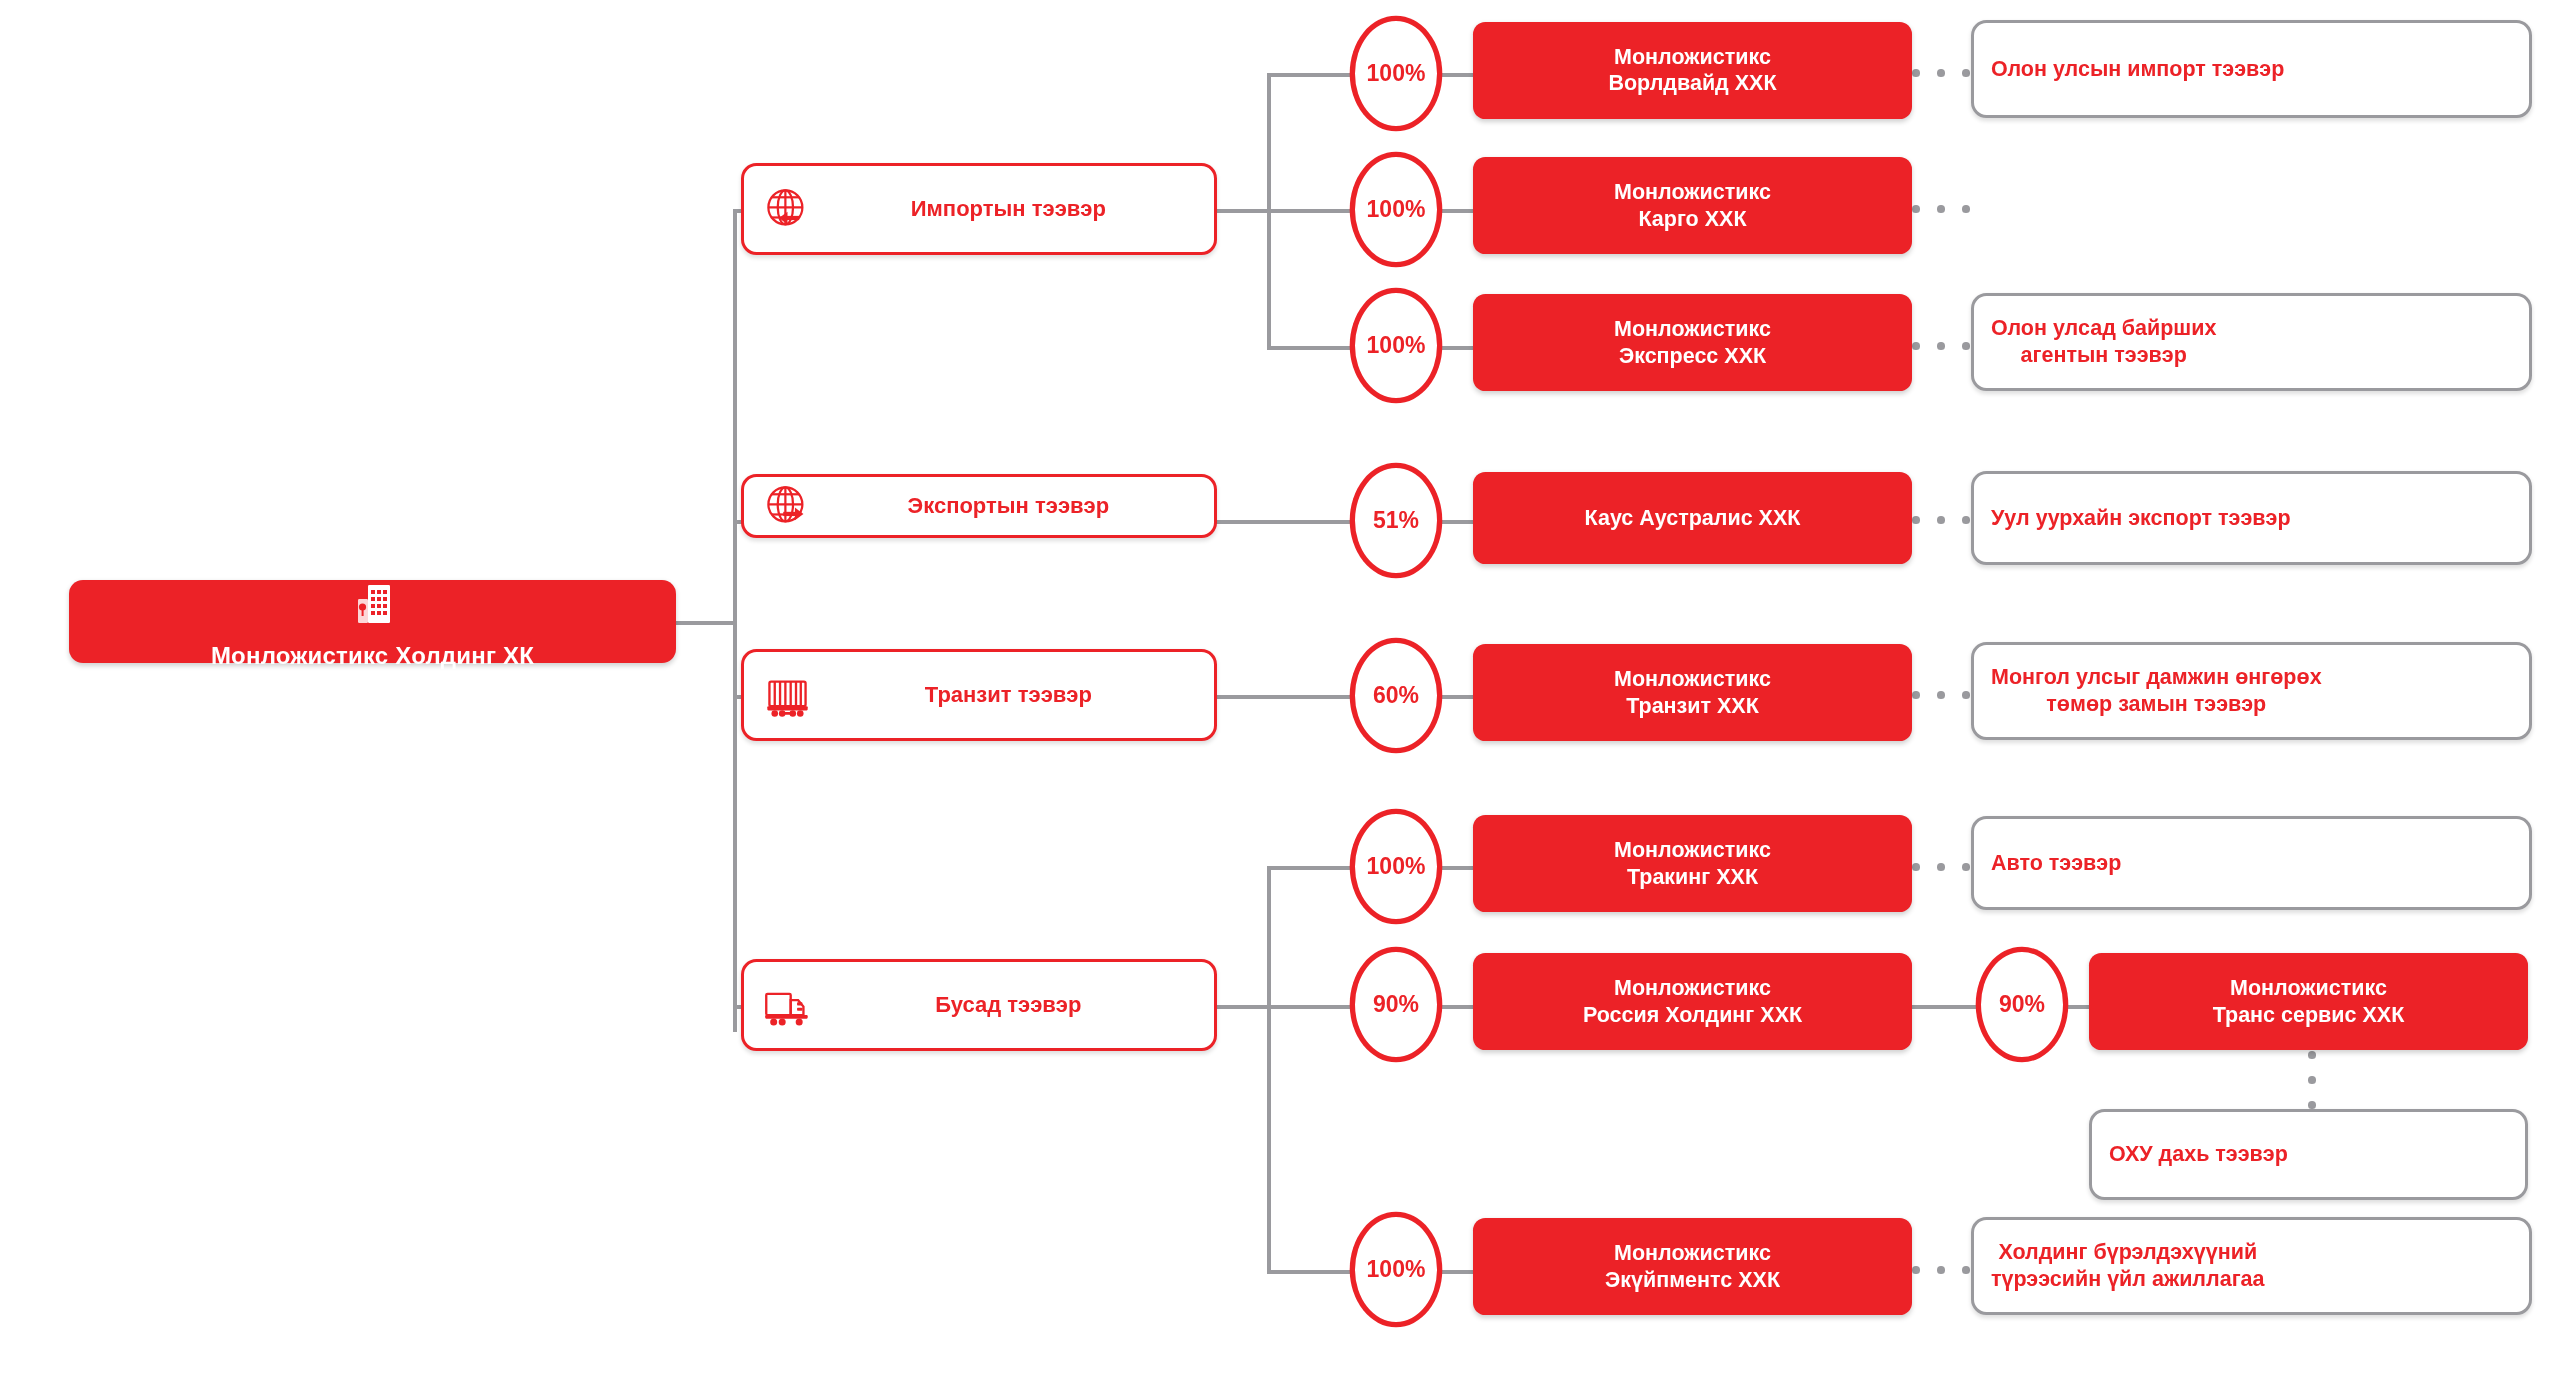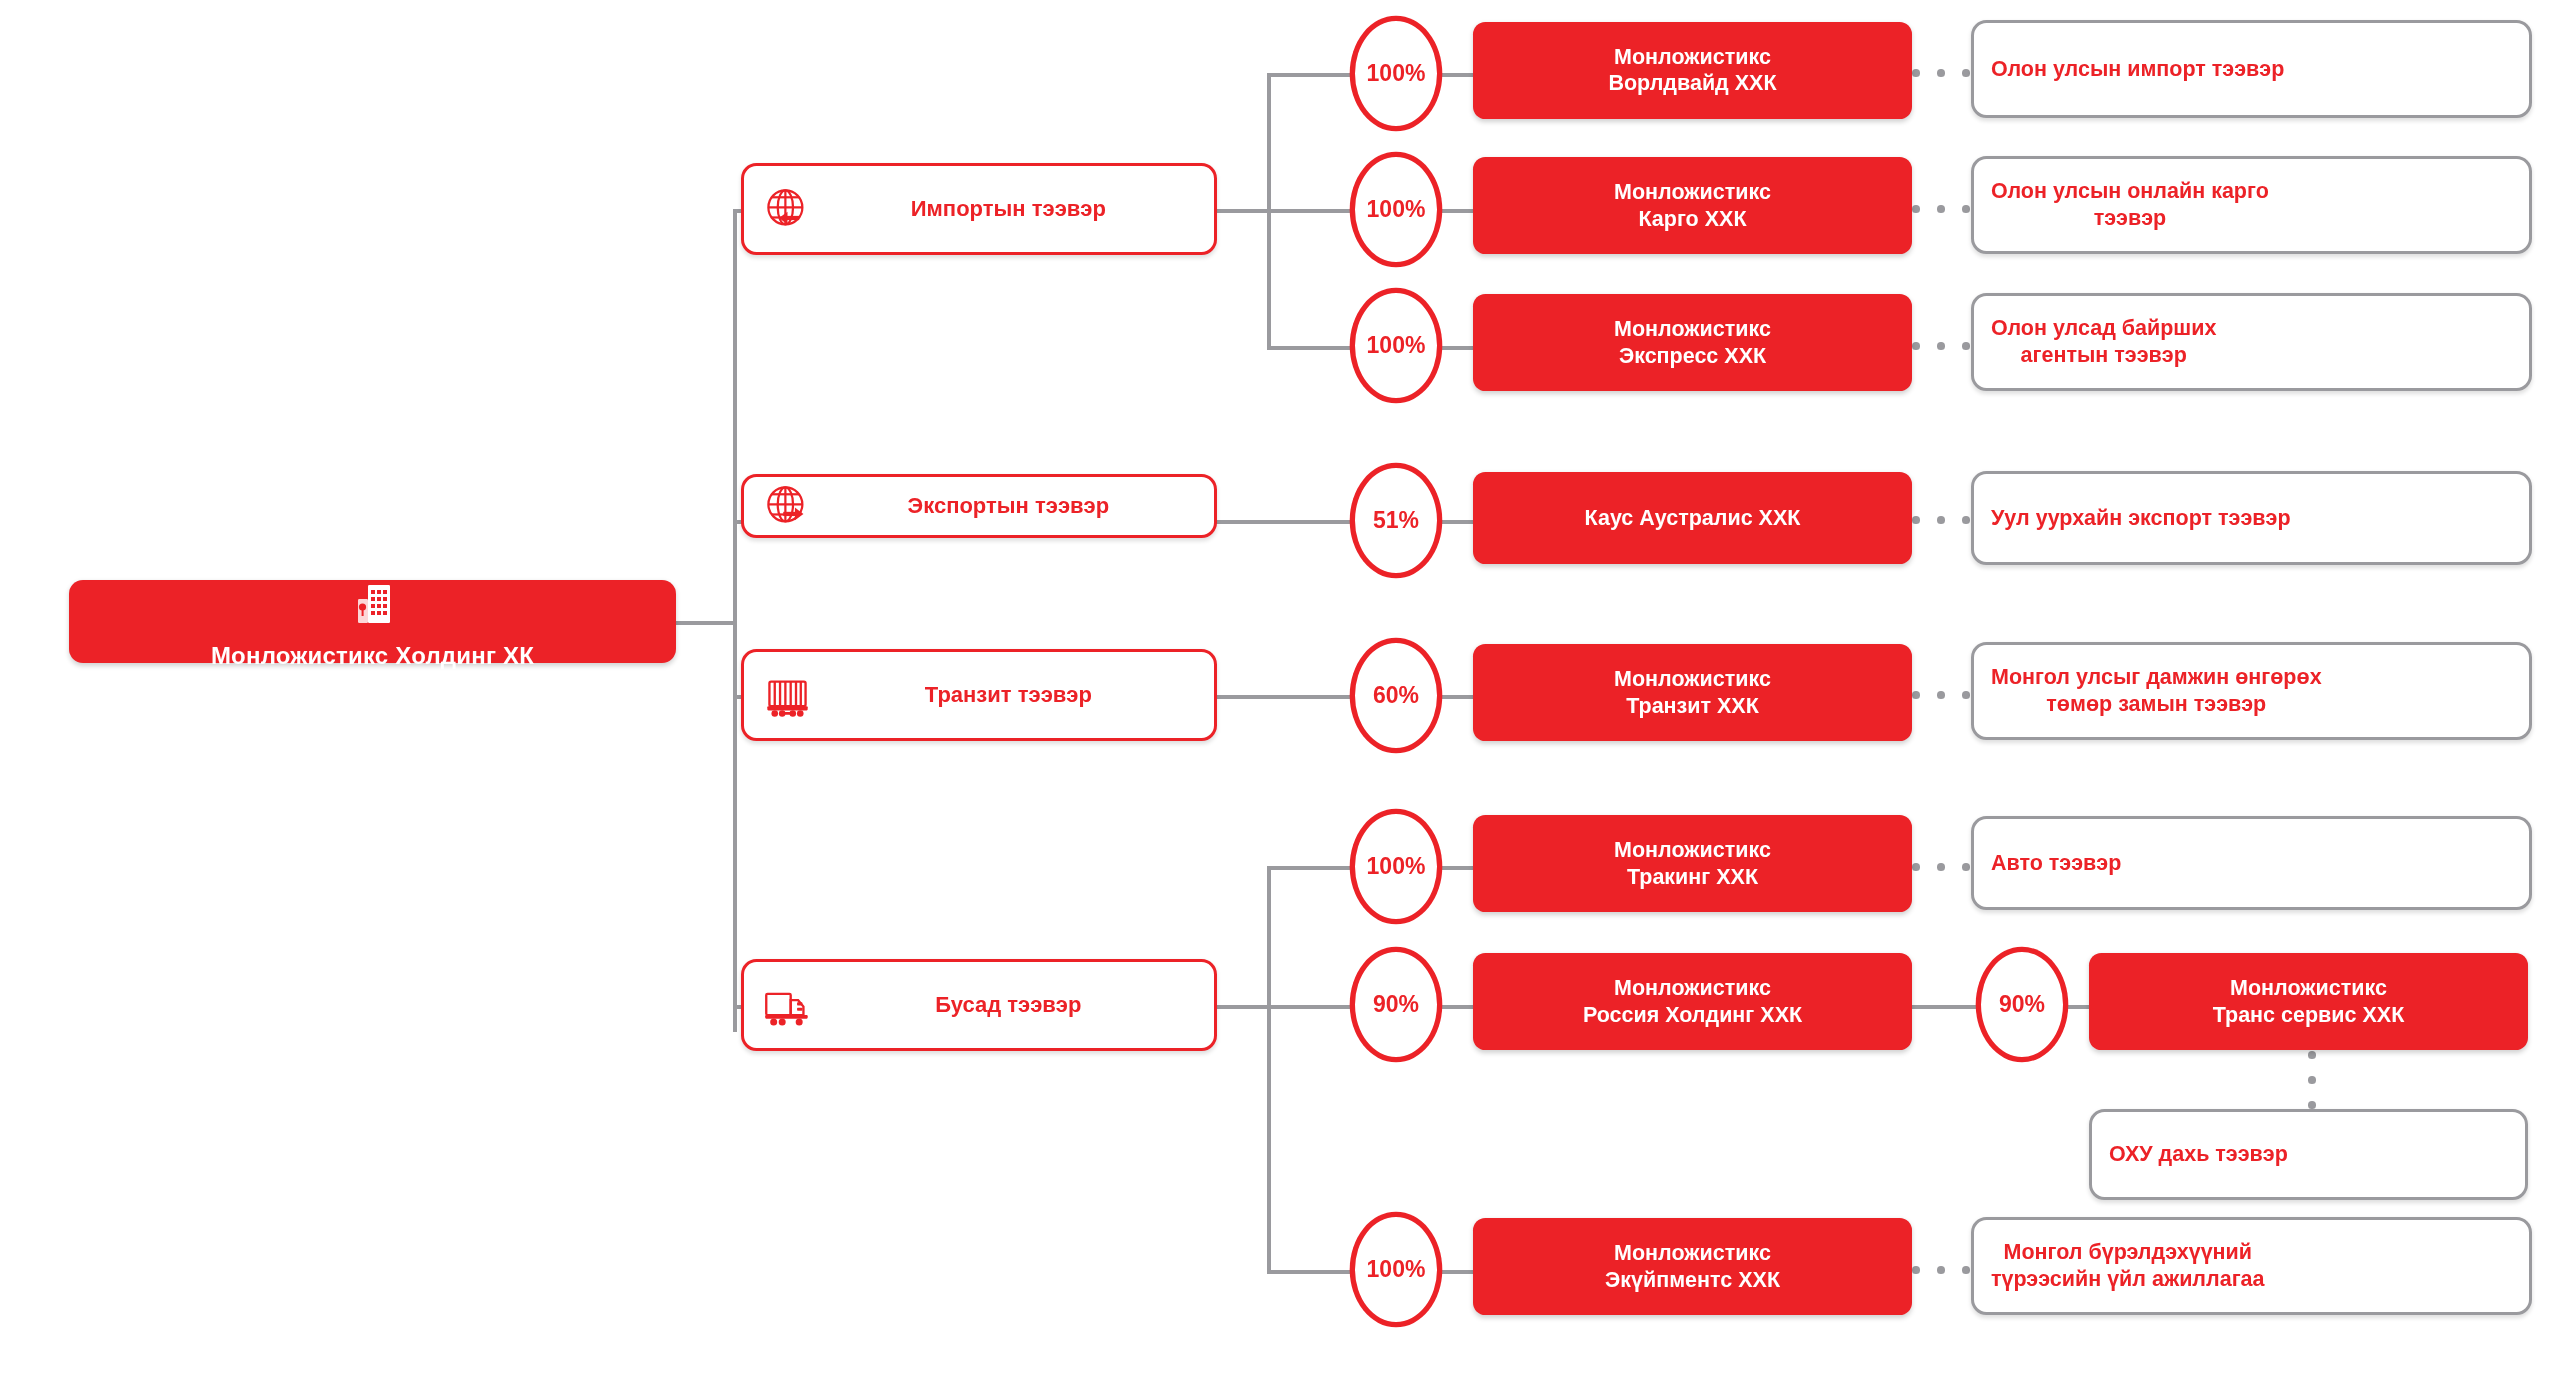--- a/index.html
+++ b/index.html
@@ -335,25 +335,20 @@
   </div>
   <div class="co" style="left:1473px;top:1218px;width:439px;height:97px;">
     <span class="label">
       <span>Монложистикс</span><br><span>Экүйпментс ХХК</span>
     </span>
   </div>
 
   <div class="desc" style="left:1971px;top:20px;width:561px;height:98px;">
     <span class="label">Олон улсын импорт тээвэр</span>
   </div>
-  <div class="desc" style="left:1971px;top:156px;width:561px;height:98px;">
-    <span class="label">
-      <span>Олон улсын онлайн карго</span><br><span>тээвэр</span>
-    </span>
-  </div>
   <div class="desc" style="left:1971px;top:293px;width:561px;height:98px;">
     <span class="label">
       <span>Олон улсад байрших</span><br><span>агентын тээвэр</span>
     </span>
   </div>
   <div class="desc" style="left:1971px;top:471px;width:561px;height:94px;">
     <span class="label">Уул уурхайн экспорт тээвэр</span>
   </div>
   <div class="desc" style="left:1971px;top:816px;width:561px;height:94px;">
     <span class="label">Авто тээвэр</span>
@@ -361,18 +356,18 @@
   <div class="desc" style="left:1971px;top:642px;width:561px;height:98px;">
     <span class="label">
       <span>Монгол улсыг дамжин өнгөрөх</span><br><span>төмөр замын тээвэр</span>
     </span>
   </div>
   <div class="desc" style="left:2089px;top:1109px;width:439px;height:91px;">
     <span class="label">ОХУ дахь тээвэр</span>
   </div>
   <div class="desc" style="left:1971px;top:1217px;width:561px;height:98px;">
     <span class="label">
-      <span>Монгол бүрэлдэхүүний</span><br><span>түрээсийн үйл ажиллагаа</span>
+      <span>Холдинг бүрэлдэхүүний</span><br><span>түрээсийн үйл ажиллагаа</span>
     </span>
   </div>
 
 </div>
 
 
 </body></html>

